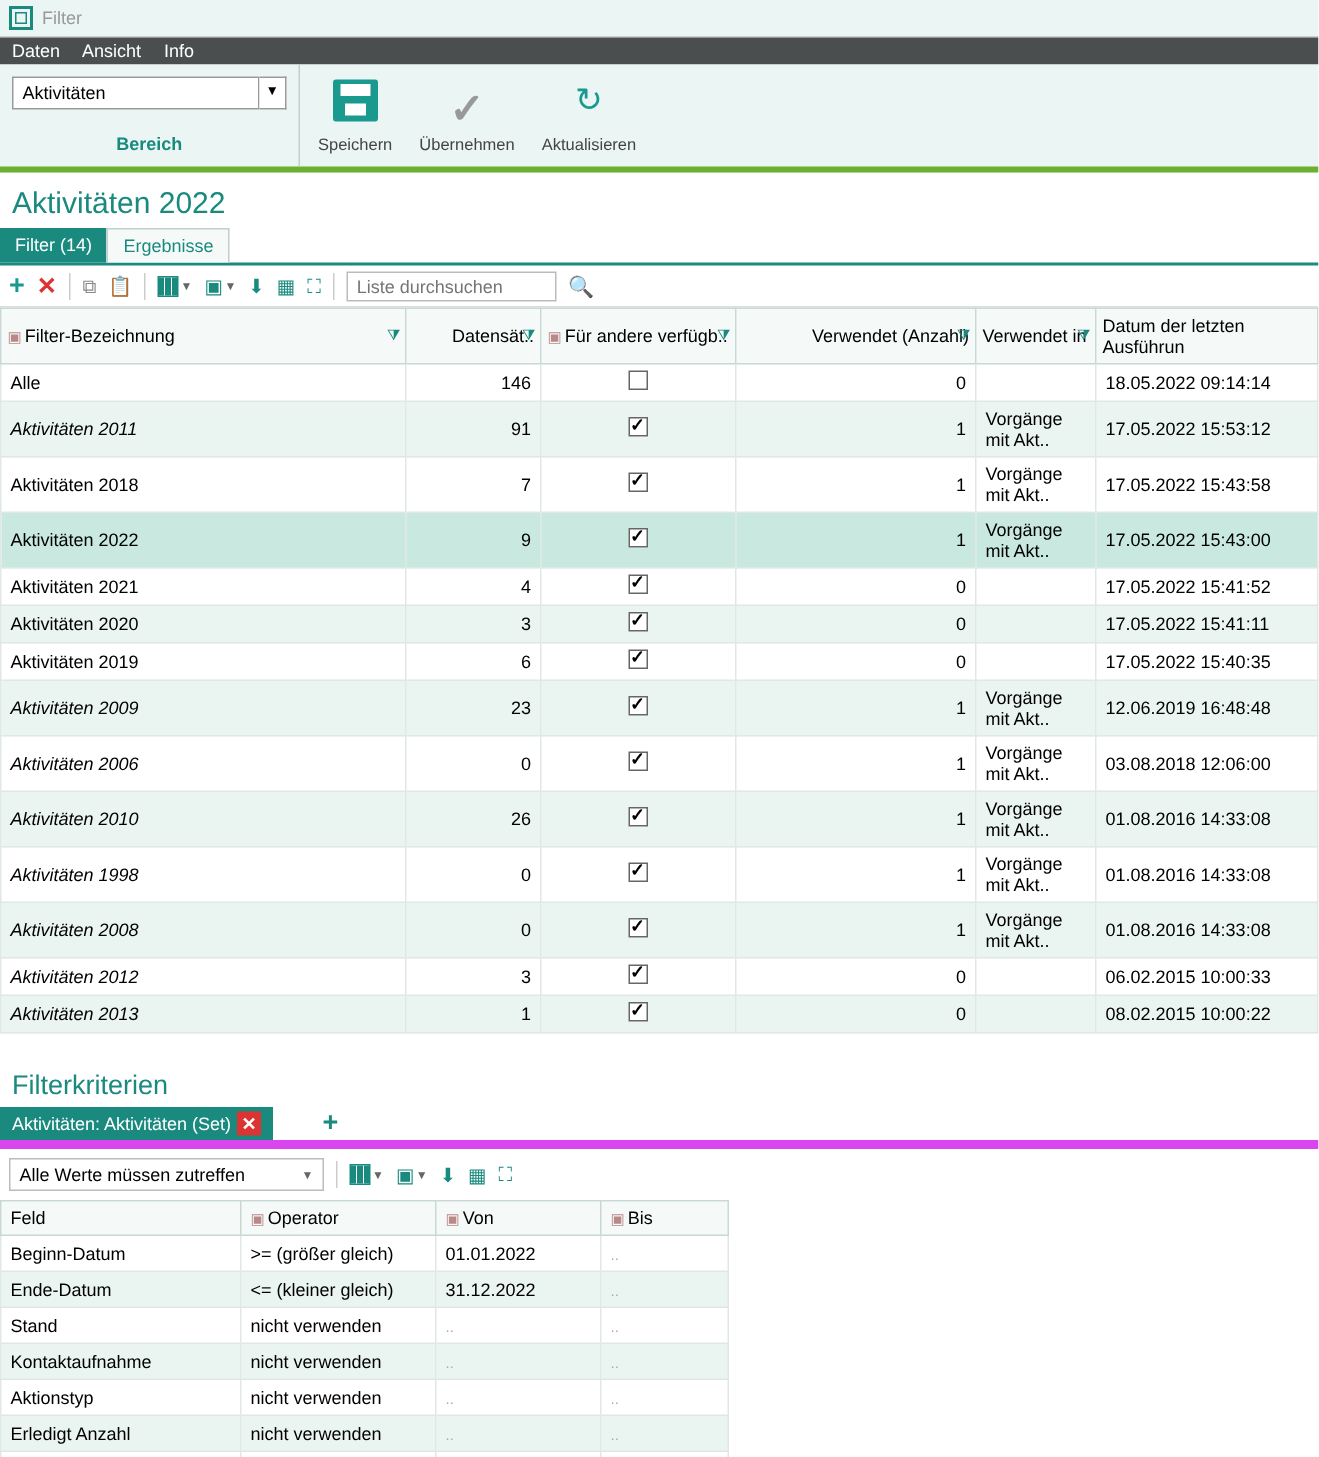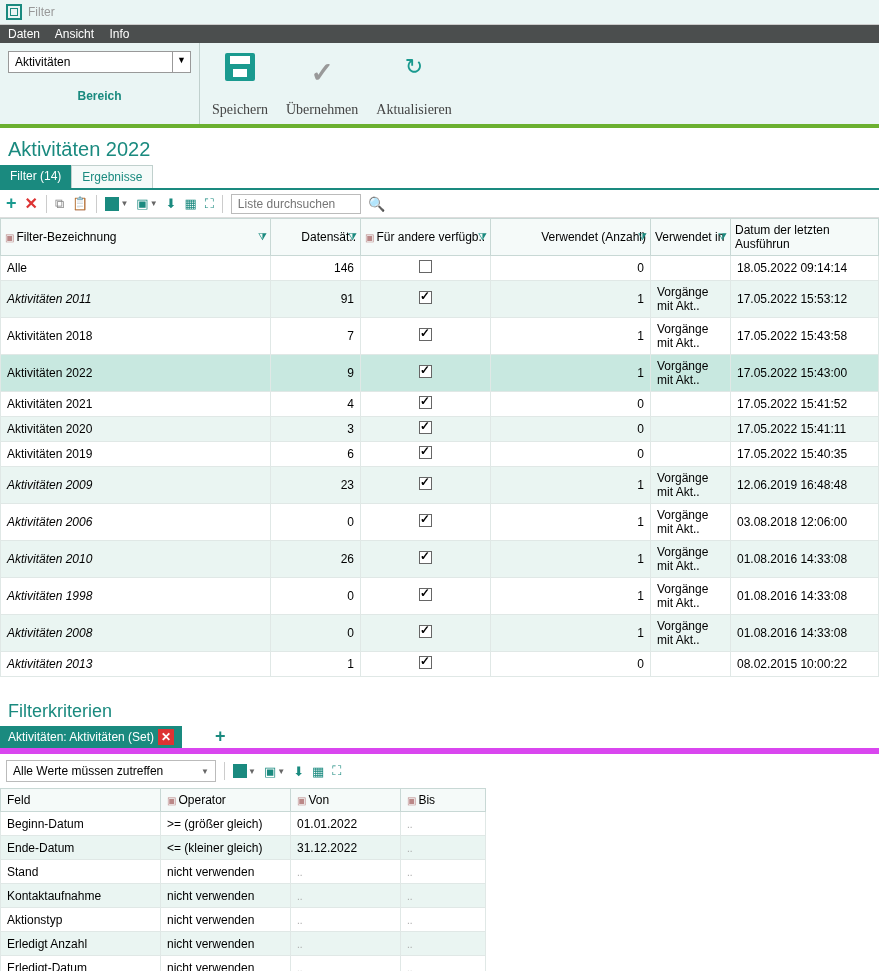--- a/index.html
+++ b/index.html
@@ -12,38 +12,38 @@
 .menubar span { margin-right: 12px; cursor: pointer; }
 .ribbon { background: #eaf5f4; display: flex; border-bottom: 4px solid #6bb030; }
 .ribbon-left { width: 200px; padding: 8px; border-right: 1px solid #c0d0cd; }
 .area-select { width: 100%; display: flex; }
 .area-select-input { flex: 1; border: 1px solid #999; padding: 3px 6px; background: #fff; }
 .area-select-btn { width: 18px; border: 1px solid #999; border-left: none; background: #fff; text-align: center; font-size: 9px; line-height: 16px; }
 .area-label { text-align: center; color: #1a8a7f; font-weight: bold; margin-top: 16px; font-size: 12px; }
 .ribbon-actions { display: flex; padding: 6px 12px; gap: 18px; }
 .ribbon-btn { text-align: center; cursor: pointer; }
 .ribbon-btn .ico { height: 36px; display: flex; align-items: center; justify-content: center; }
-.ribbon-btn .lbl { font-size: 14px; color: #444; margin-top: 17px; font-family: Liberation Serif, serif; }
+.ribbon-btn .lbl { font-size: 11px; color: #444; margin-top: 6px; }
 .save-icon { width: 30px; height: 28px; background: #1a9a8f; position: relative; border-radius: 2px; }
 .save-icon::before { content: ''; position: absolute; top: 3px; left: 5px; right: 5px; height: 8px; background: #fff; }
 .save-icon::after { content: ''; position: absolute; bottom: 4px; left: 8px; right: 8px; height: 8px; background: #fff; }
 .check-icon { width: 28px; height: 22px; position: relative; }
 .check-icon::before { content: '✓'; font-size: 28px; color: #999; font-weight: bold; }
 .refresh-icon { width: 26px; height: 26px; position: relative; color: #1a9a8f; font-size: 22px; }
 .page-title { color: #1a8a7f; font-size: 20px; padding: 10px 8px 4px; }
 .tabrow { display: flex; border-bottom: 2px solid #1a8a7f; }
 .tab { padding: 4px 10px; font-size: 12px; cursor: pointer; }
 .tab.active { background: #1a8a7f; color: #fff; }
 .tab.inactive { color: #1a8a7f; border: 1px solid #c0d0cd; border-bottom: none; background: #f5faf9; }
 .toolbar { display: flex; align-items: center; padding: 3px 6px; gap: 8px; border-bottom: 1px solid #ddd; }
 .tb-ico { cursor: pointer; font-size: 14px; display: inline-flex; align-items: center; }
 .tb-sep { width: 1px; height: 18px; background: #ccc; }
 .plus { color: #1a9a8f; font-weight: bold; font-size: 18px; }
 .x-red { color: #d33; font-weight: bold; font-size: 16px; }
-.search-box { border: 1px solid #bbb; padding: 2px 6px; width: 130px; font-size: 12px; }
+.search-box { border: 1px solid #bbb; padding: 2px 6px; width: 140px; font-size: 12px; }
 .search-mag { color: #1a8a7f; font-size: 14px; }
 .columns-ico { width: 14px; height: 14px; background: linear-gradient(90deg,#1a8a7f 30%,#fff 30%,#fff 36%,#1a8a7f 36%,#1a8a7f 64%,#fff 64%,#fff 70%,#1a8a7f 70%); border: 1px solid #1a8a7f; }
 .grey-ico { color: #888; font-size: 13px; }
 .teal-ico { color: #1a8a7f; font-size: 13px; }
 .down-arrow { font-size: 8px; color: #666; margin-left: 1px; }
 .grid { border-collapse: collapse; width: 100%; table-layout: fixed; }
 .grid th { background: #f5faf9; border: 1px solid #c8d8d5; padding: 4px 4px; font-weight: normal; font-size: 12px; position: relative; text-align: left; }
 .grid th.num { text-align: right; }
 .grid td { border: 1px solid #e0e8e6; padding: 4px 6px; font-size: 12px; height: 24px; }
 .grid td.num { text-align: right; }
@@ -250,20 +250,28 @@
       </tr>
       <tr>
         <td class="italic">Aktivitäten 2008</td>
         <td class="num">0</td>
         <td class="center"><span class="checkbox-cell checked"></span></td>
         <td class="num">1</td>
         <td>Vorgänge mit Akt..</td>
         <td>01.08.2016 14:33:08</td>
       </tr>
       <tr>
+        <td class="italic">Aktivitäten 2012</td>
+        <td class="num">3</td>
+        <td class="center"><span class="checkbox-cell checked"></span></td>
+        <td class="num">0</td>
+        <td></td>
+        <td>06.02.2015 10:00:33</td>
+      </tr>
+      <tr>
         <td class="italic">Aktivitäten 2013</td>
         <td class="num">1</td>
         <td class="center"><span class="checkbox-cell checked"></span></td>
         <td class="num">0</td>
         <td></td>
         <td>08.02.2015 10:00:22</td>
       </tr>
     </tbody>
 </table>
 

